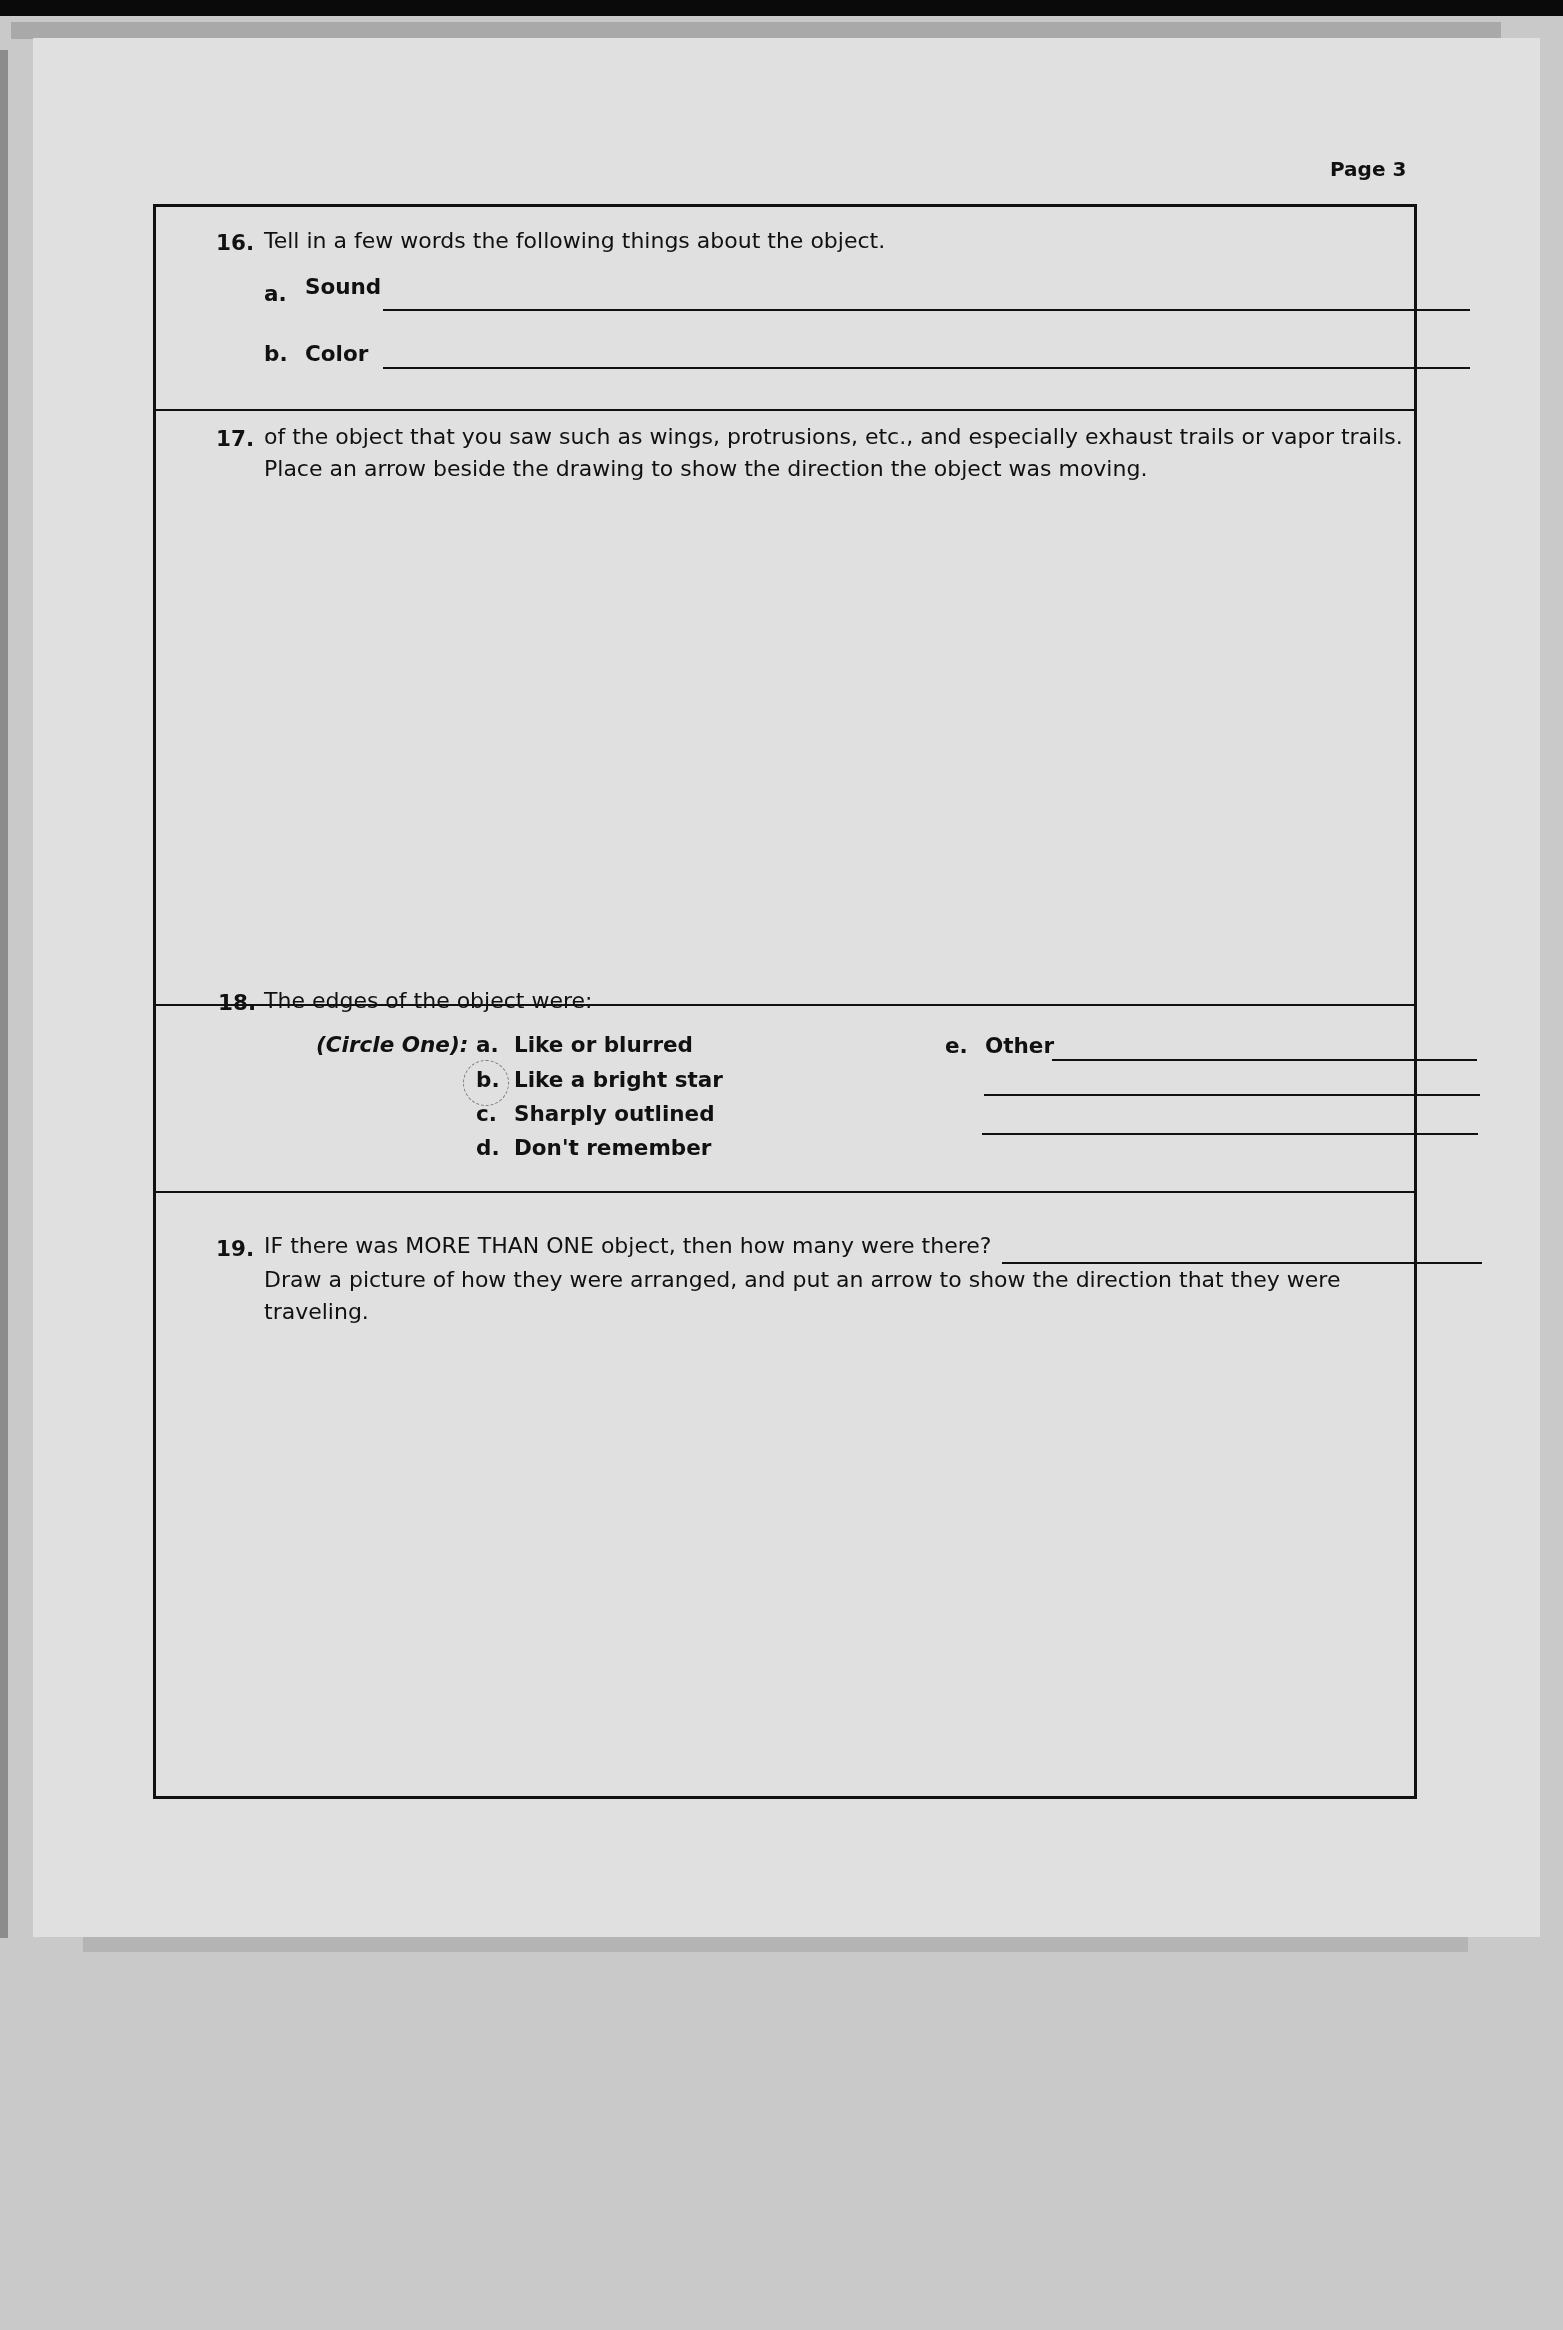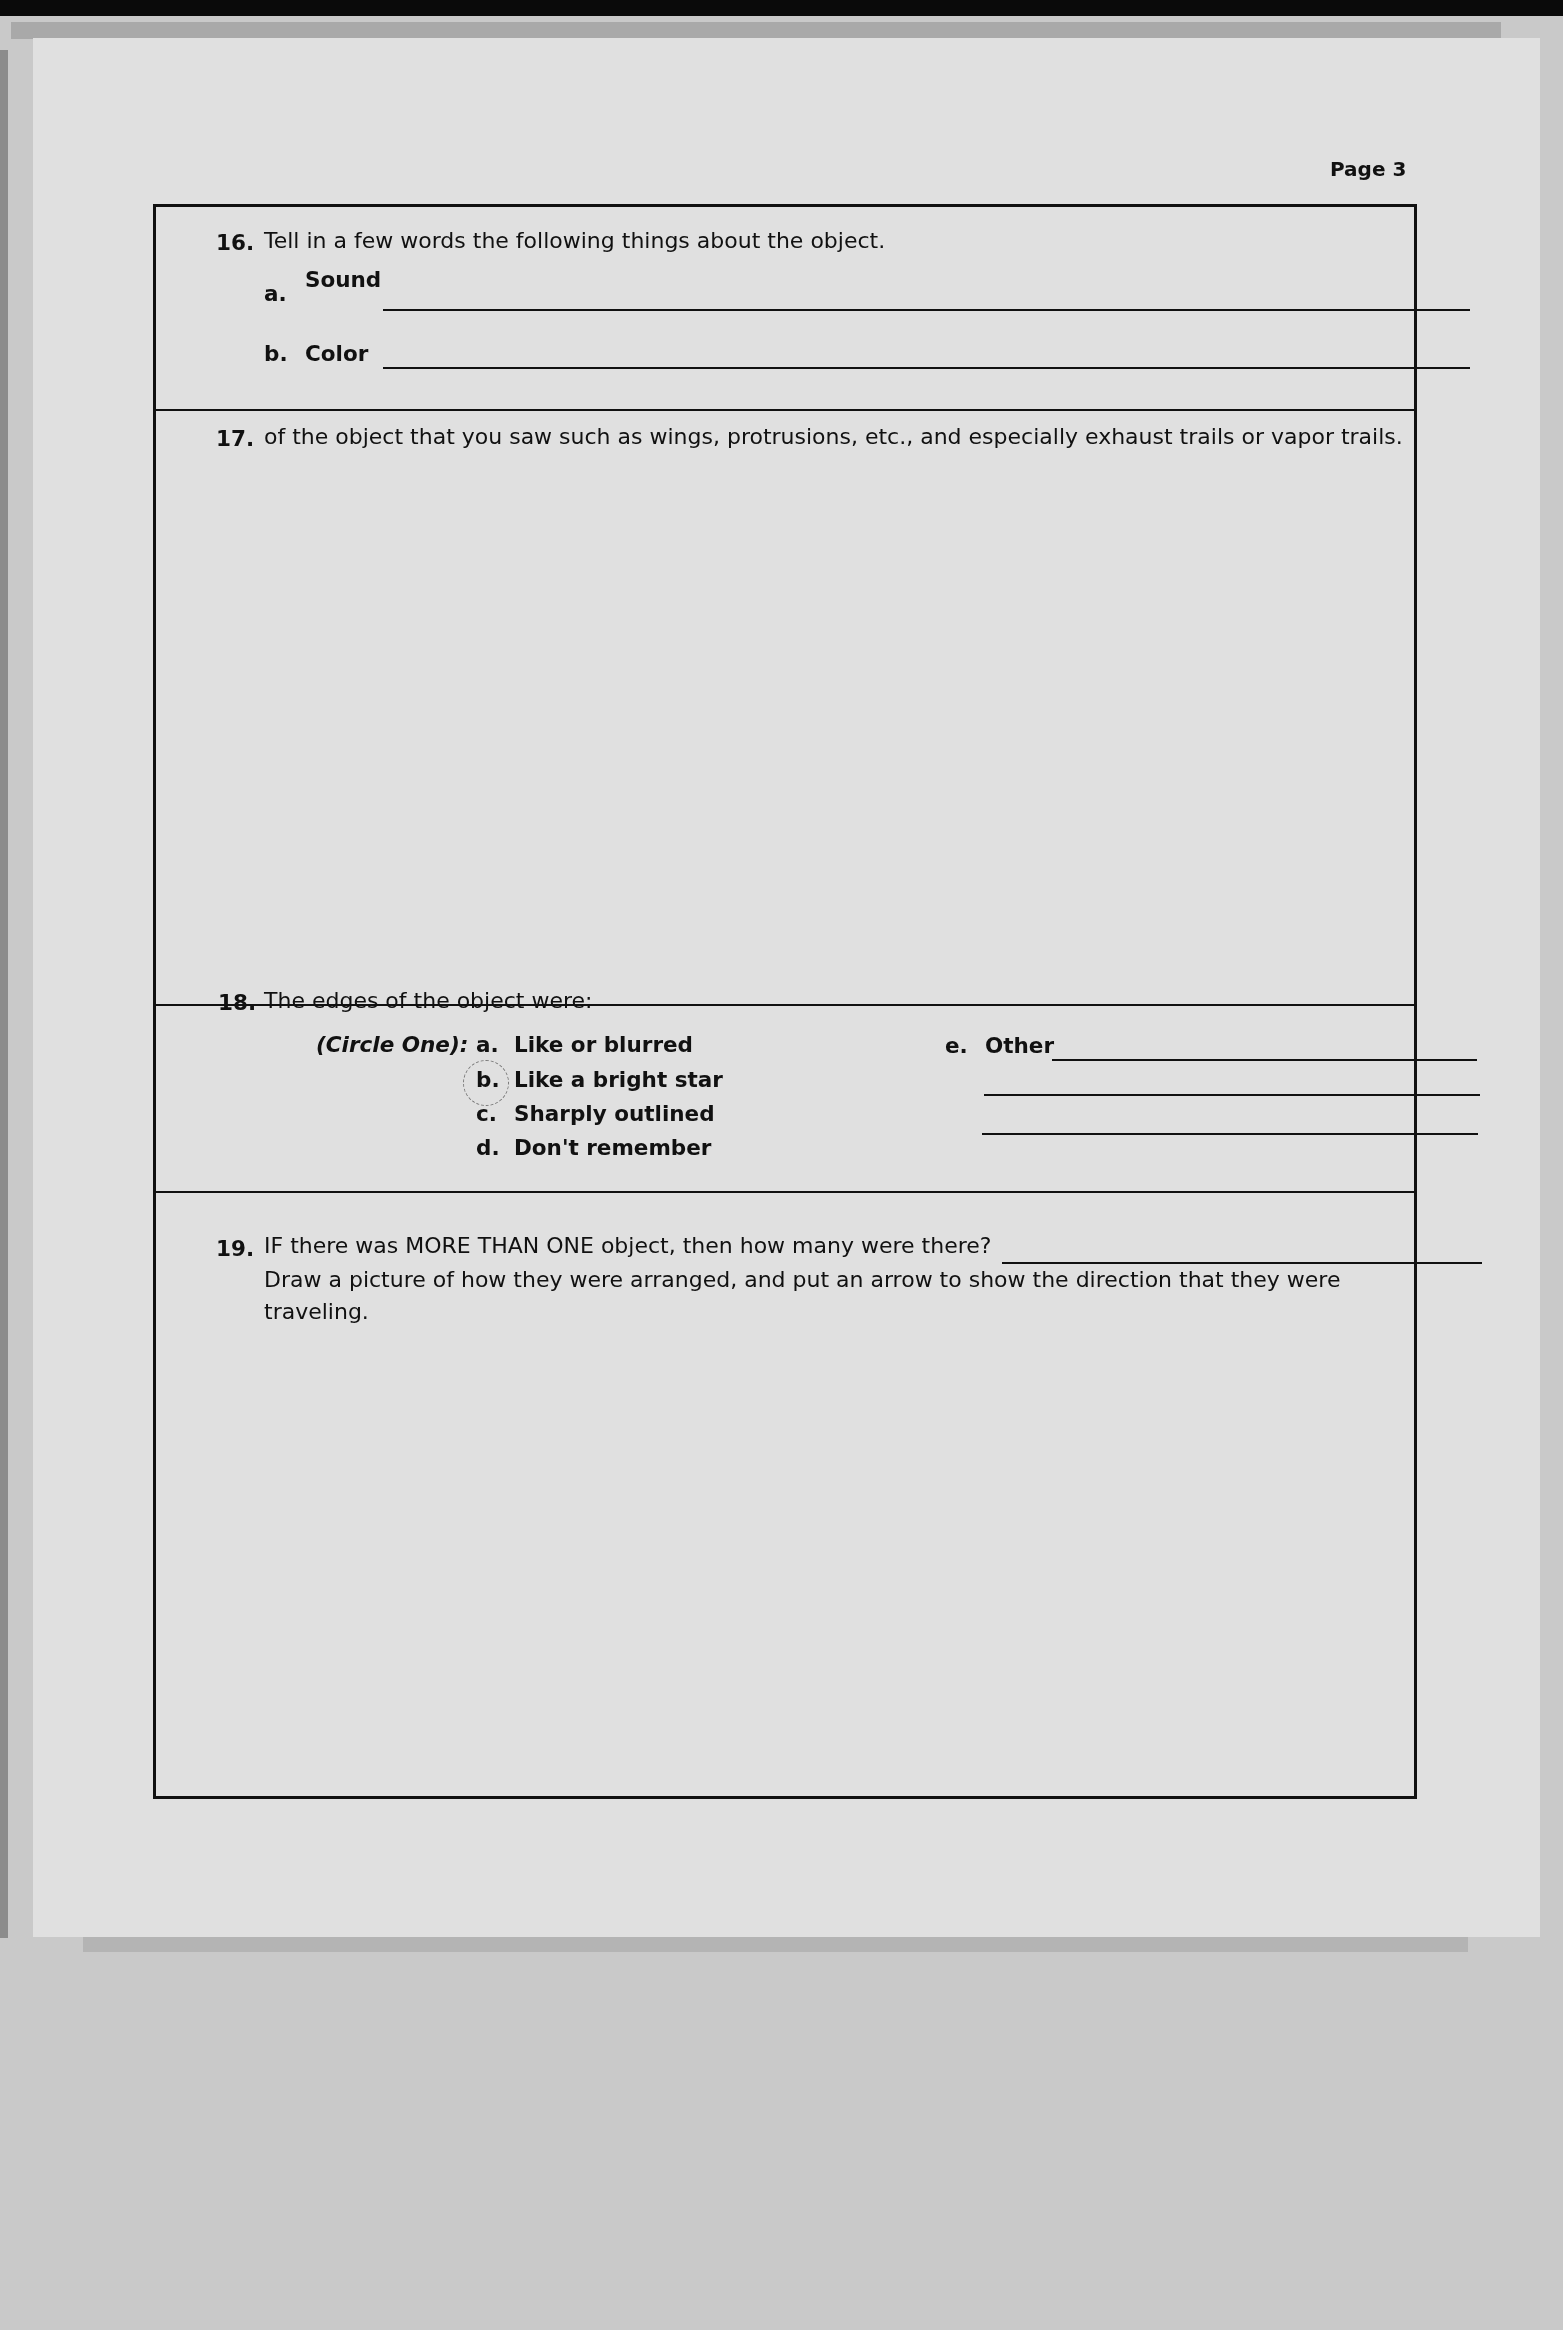--- a/index.html
+++ b/index.html
@@ -63,32 +63,33 @@
 
 <div class="page-number">Page 3</div>
 
 <div class="form-box">
 
   <div class="section" style="top:0; height:202px;">
     <span class="q-num" style="left:60px; top:23px;">16.</span>
     <span class="q-text" style="left:108px; top:17.7px;">Tell in a few words the following things about the object.</span>
 
     <span class="item-label" style="left:108px; top:74px;">a.</span>
-    <span class="item-label" style="left:149px; top:60px;">Sound</span>
+    <span class="item-label" style="left:149px; top:67px;">Sound</span>
     <div class="blank" style="left:227px; top:102px; width:1087px;"></div>
 
     <span class="item-label" style="left:108px; top:134px;">b.</span>
     <span class="item-label" style="left:149px; top:134px;">Color</span>
     <div class="blank" style="left:227px; top:160px; width:1087px;"></div>
   </div>
 
   <div class="section" style="top:202px; height:595px;">
     <span class="q-num" style="left:60px; top:16.6px;">17.</span>
     <div class="q-text" style="left:108px; top:12px;">
       <div>of the object that you saw such as wings, protrusions, etc., and especially exhaust trails or vapor trails.</div>
+      <div>Place an arrow beside the drawing to show the direction the object was moving.</div>
     </div>
     <div class="drawing-area" style="top:121px; bottom:0;"></div>
   </div>
 
   <div class="section" style="top:769px; height:215px;">
     <span class="q-num" style="left:62px; top:14.4px;">18.</span>
     <span class="q-text" style="left:108px; top:8.8px;">The edges of the object were:</span>
 
     <span class="item-label italic" style="left:160px; top:56px;">(Circle One):</span>
 

